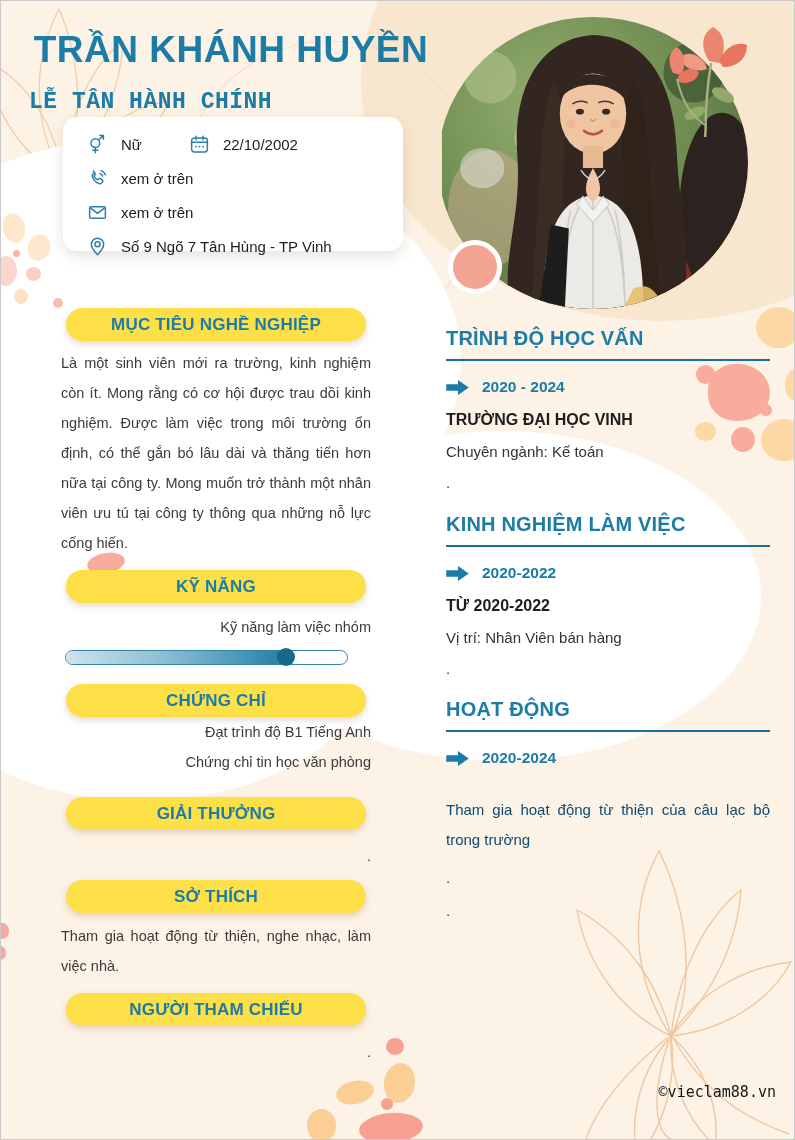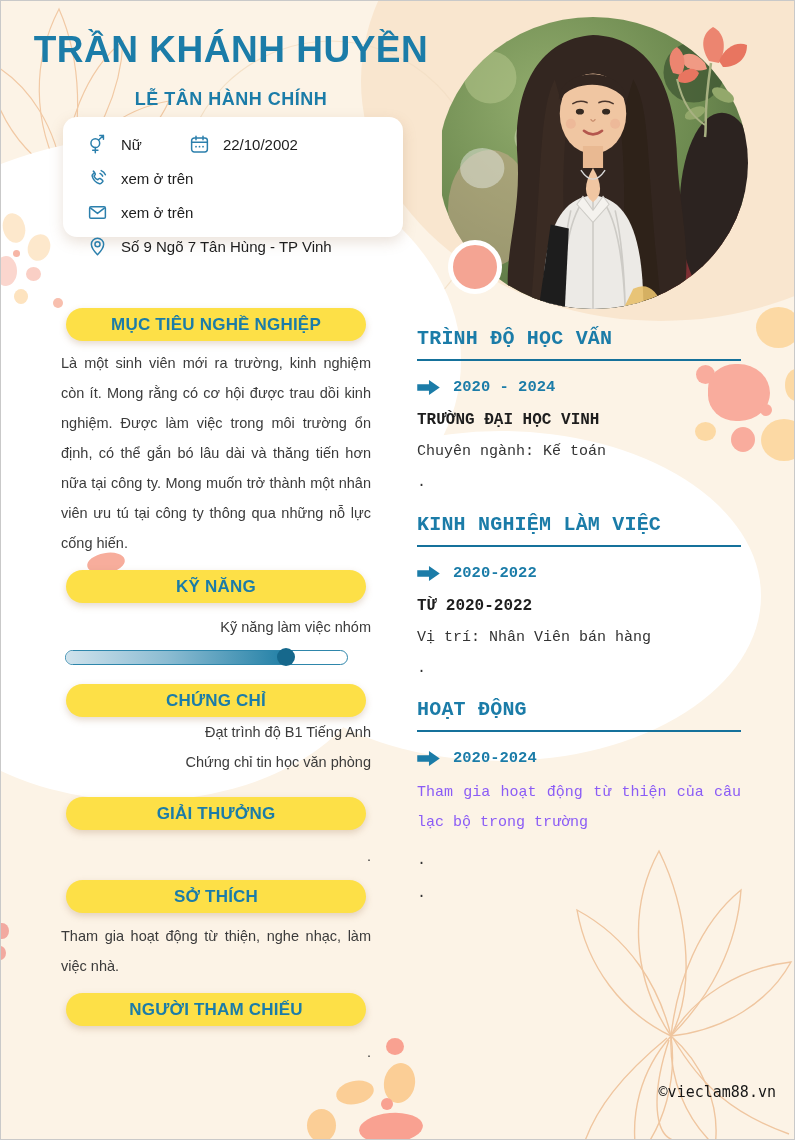--- a/index.html
+++ b/index.html
@@ -13,24 +13,24 @@
   .shape{ position:absolute; border-radius:50%; }
   .peach-top{ left:360px; top:-160px; width:600px; height:480px; background:#f9e6cf; }
   .white-a{ left:-160px; top:135px; width:620px; height:450px; background:#ffffff; }
   .white-b{ left:240px; top:430px; width:520px; height:330px; background:#ffffff; }
   .white-c{ left:-100px; top:480px; width:480px; height:320px; background:#ffffff; }
   .blob{ position:absolute; border-radius:50%; }
   .lineart{ position:absolute; pointer-events:none; }
   
   .name{ position:absolute; left:28px; top:28px; width:404px; text-align:center;
     font-size:37px; font-weight:800; letter-spacing:.5px; color:var(--accent); }
-  .subtitle{ position:absolute; left:28px; top:88px; width:404px; text-align:center;
-    font-size:18px; font-weight:700; letter-spacing:.5px; color:var(--accent); }
-  
-  .card{ position:absolute; left:62px; top:116px; width:340px; height:120px;
+  .subtitle{ position:absolute; left:28px; top:88px; width:404px; text-align:left;
+    font-size:23px; font-weight:700; letter-spacing:.5px; color:var(--accent);font-family:Liberation Mono, monospace; }
+  
+  .card{ position:absolute; left:62px; top:116px; width:340px; height:134px;
     background:#fff; border-radius:14px; box-shadow:0 5px 14px rgba(160,120,80,.22);
     padding:10px 0 0 24px; box-sizing:border-box; }
   .crow{ display:flex; align-items:center; height:34px; }
   .citem{ display:flex; align-items:center; gap:13px; font-size:15px; color:#1d1d1d; }
   .citem + .citem{ margin-left:47px; }
   .cicon{ width:21px; height:21px; flex:0 0 auto; display:block; }
   .cicon *{ stroke:#2b7fac; stroke-width:1.7; fill:none; stroke-linecap:round; stroke-linejoin:round; }
   .cicon .fdot{ fill:#2b7fac; stroke:none; }
   
   .photo{ position:absolute; left:437px; top:16px; width:310px; height:292px;
@@ -45,28 +45,28 @@
   .ltext{ position:absolute; left:60px; width:310px; font-size:14.5px;
     line-height:30px; color:#3b3b3b;text-align:right; }
   .just{ text-align:justify; }
   .bar{ position:absolute; left:64px; top:649px; width:281px; height:13px;
     border:1px solid #2e86ab; border-radius:8px; background:#fff; }
   .bar-fill{ position:absolute; left:0; top:0; height:13px; border-radius:8px;
     background:linear-gradient(90deg,#cfe2ec 0%,#8cbcd2 45%,#1d7da4 100%); }
   .bar-dot{ position:absolute; top:-3px; width:18px; height:18px; border-radius:50%;
     background:#16688c; margin-left:-14px; }
   
-  .rsec{ position:absolute; left:416px; width:324px;font-family:Liberation Mono, monospace; }
+  .rsec{ position:absolute; left:445px; width:324px; }
   .rtitle{ margin:0; font-size:20px; font-weight:700; color:var(--accent);
     letter-spacing:.2px; padding-bottom:9px; border-bottom:2px solid #15719b; }
   .period{ margin-top:17px; display:flex; align-items:center; gap:13px;
     font-size:15.5px; font-weight:700; color:var(--accent); }
   .rbold{ margin-top:15px; font-size:16px; font-weight:700; color:#1e1e1e; }
   .rline{ margin-top:14px; font-size:15px; color:#333; }
-  .rbody{ margin-top:11px; font-size:15px; line-height:30px; color:#8b5cf6; text-align:justify; }
+  .rbody{ margin-top:28px; font-size:15px; line-height:30px; color:#0c4a6e; text-align:justify; }
   .arrow-icon{ width:23px; height:15px; display:block; }
   
   .watermark{ position:absolute; right:18px; top:1082px;
     font-family:"DejaVu Sans Mono", monospace; font-size:15px; color:#161616; }
 </style>
 </head>
 <body>
 
 <div class="page">
 

